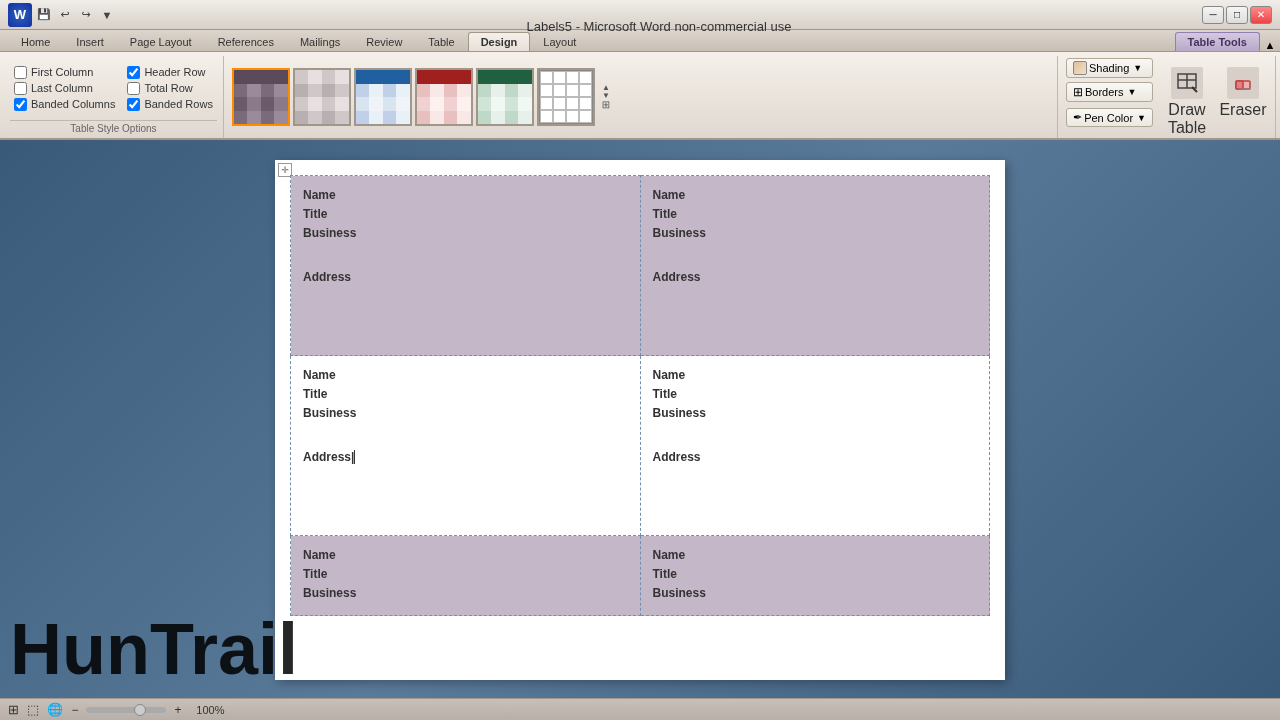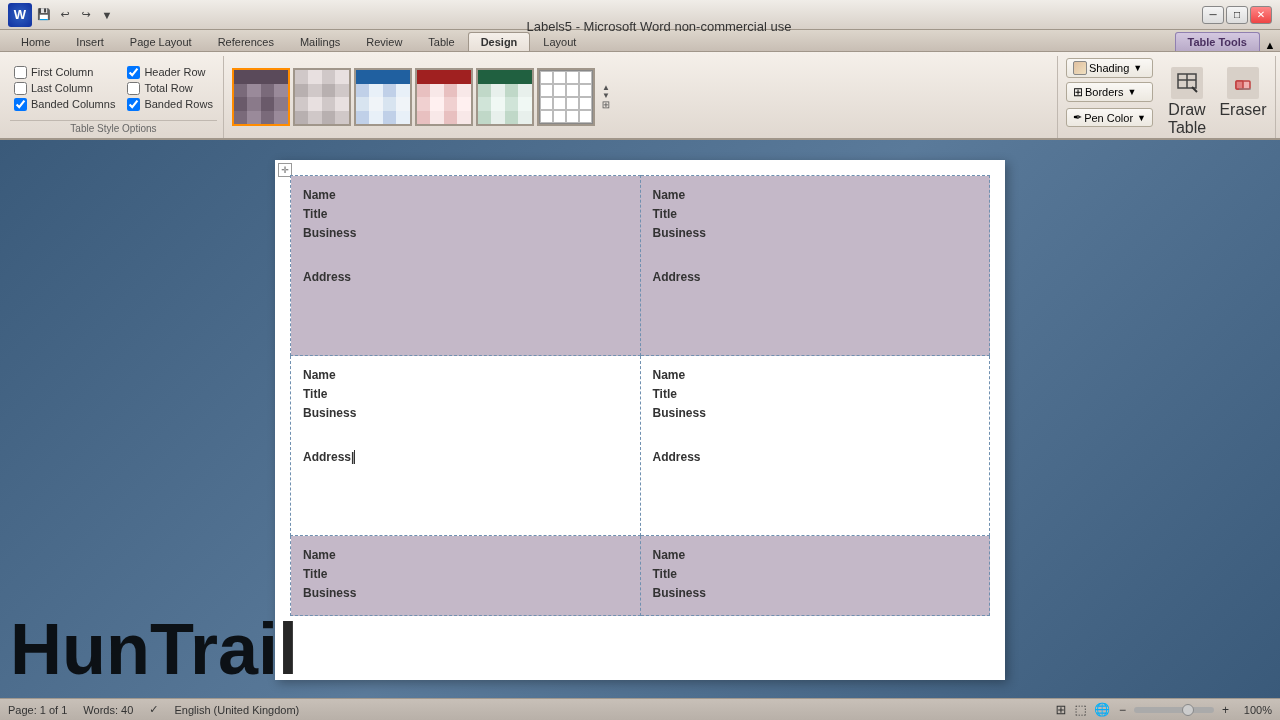--- a/index.html
+++ b/index.html
@@ -584,26 +584,20 @@
             </div>
           </td>
         </tr>
       </tbody>
         </table>
     </div>
   </div>
 </div>
 
 <div class="status-bar">
-  <div class="status-left">
-    <span>Page: 1 of 1</span>
-    <span>Words: 40</span>
-    <span style="cursor:pointer;">✓</span>
-    <span style="cursor:pointer;">English (United Kingdom)</span>
-  </div>
   <div class="status-right">
     <div style="cursor:pointer;font-size:13px;">⊞</div>
     <div style="cursor:pointer;font-size:13px;">⬚</div>
     <div style="cursor:pointer;font-size:13px;">🌐</div>
     <div style="cursor:pointer;font-size:12px;">−</div>
     <div style="width:80px;height:6px;background:#aaa;border-radius:3px;cursor:pointer;position:relative;">
       <div style="position:absolute;left:60%;top:-3px;width:12px;height:12px;background:#ccc;border:1px solid #888;border-radius:50%;cursor:pointer;"></div>
     </div>
     <div style="cursor:pointer;font-size:12px;">+</div>
     <span style="cursor:pointer;min-width:35px;text-align:right;">100%</span>

